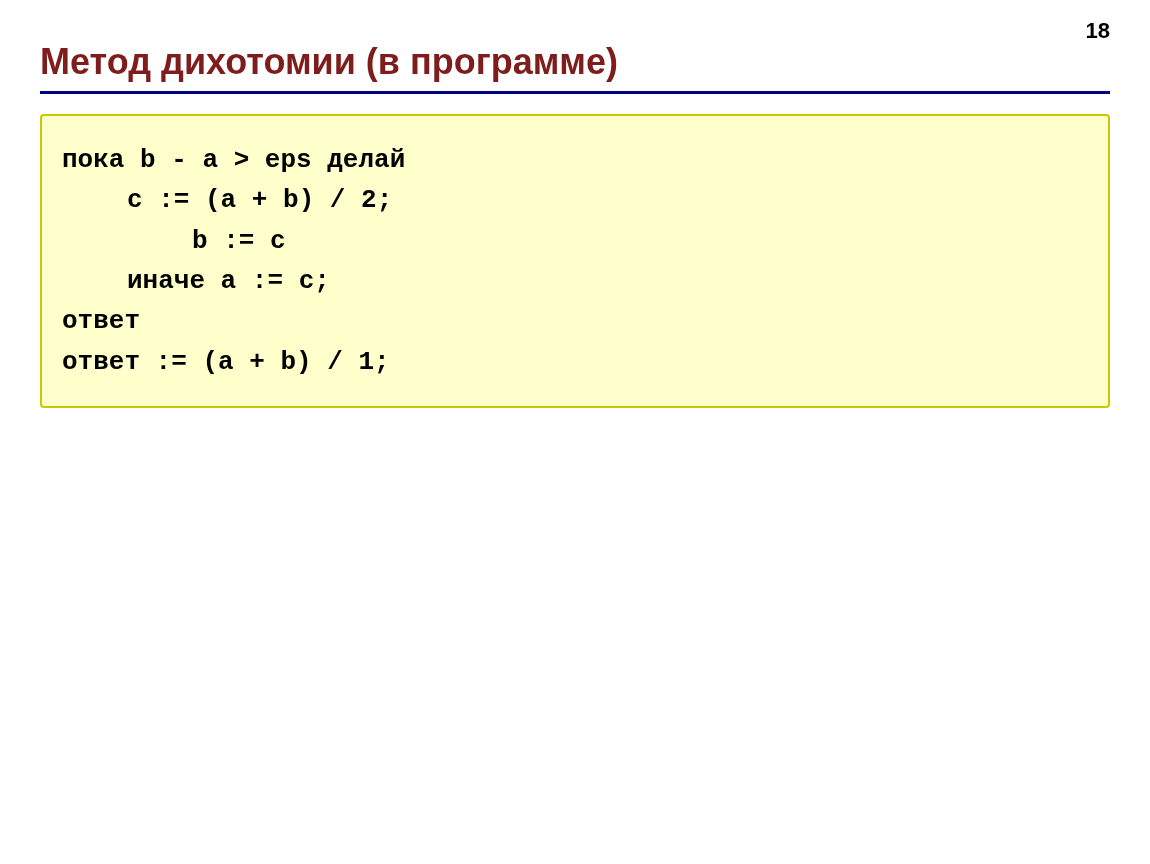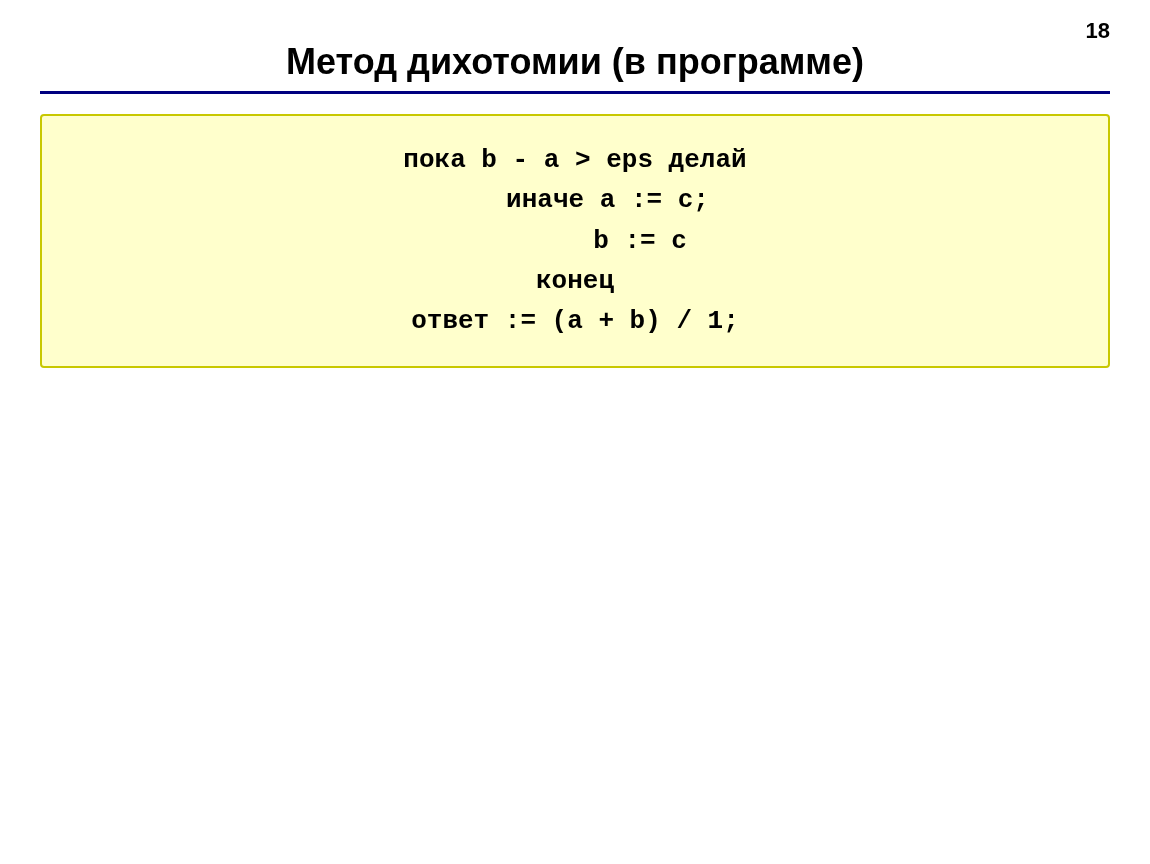--- a/index.html
+++ b/index.html
@@ -16,49 +16,48 @@
       position: relative;
       overflow: hidden;
     }
 
     .slide-container {
       width: 1150px;
       height: 624px;
       background: #ffffff;
       position: relative;
       padding: 30px 40px;
-      text-align: center;
     }
 
     .page-number {
       position: absolute;
       top: 18px;
       right: 40px;
       font-size: 22px;
       font-weight: bold;
       color: #000000;
     }
 
     .title {
       font-size: 36px;
       font-weight: bold;
-      color: #000000;
+      color: #7f1d1d;
       margin-top: 10px;
       margin-bottom: 0px;
       padding-bottom: 8px;
       border-bottom: 3px solid #000080;
       line-height: 1.2;
     }
 
     .code-block {
       margin-top: 20px;
       background: #ffffcc;
       border: 2px solid #c8c800;
       border-radius: 4px;
-      padding: 24px 12px;
+      padding: 24px 20px;
       font-family: 'Courier New', Courier, monospace;
       font-size: 26px;
       font-weight: bold;
       color: #000000;
       line-height: 1.55;
     }
 
     .code-line {
       display: block;
       white-space: pre;
@@ -76,19 +75,20 @@
 <body>
 
 <div class="slide-container">
 
   <div class="page-number">18</div>
 
   <h1 class="title">Метод дихотомии (в программе)</h1>
 
   <div class="code-block">
     <span class="code-line">пока b - a &gt; eps делай</span>
+    <span class="code-line indent1">c := (a + b) / 2;</span>
+    <span class="code-line indent2">b := c</span>
     <span class="code-line indent1">иначе a := c;</span>
-    <span class="code-line indent2">b := c</span>
-    <span class="code-line">конец</span>
+    <span class="code-line">ответ</span>
     <span class="code-line">ответ := (a + b) / 1;</span>
   </div>
 
 </div>
 
 </body></html>

